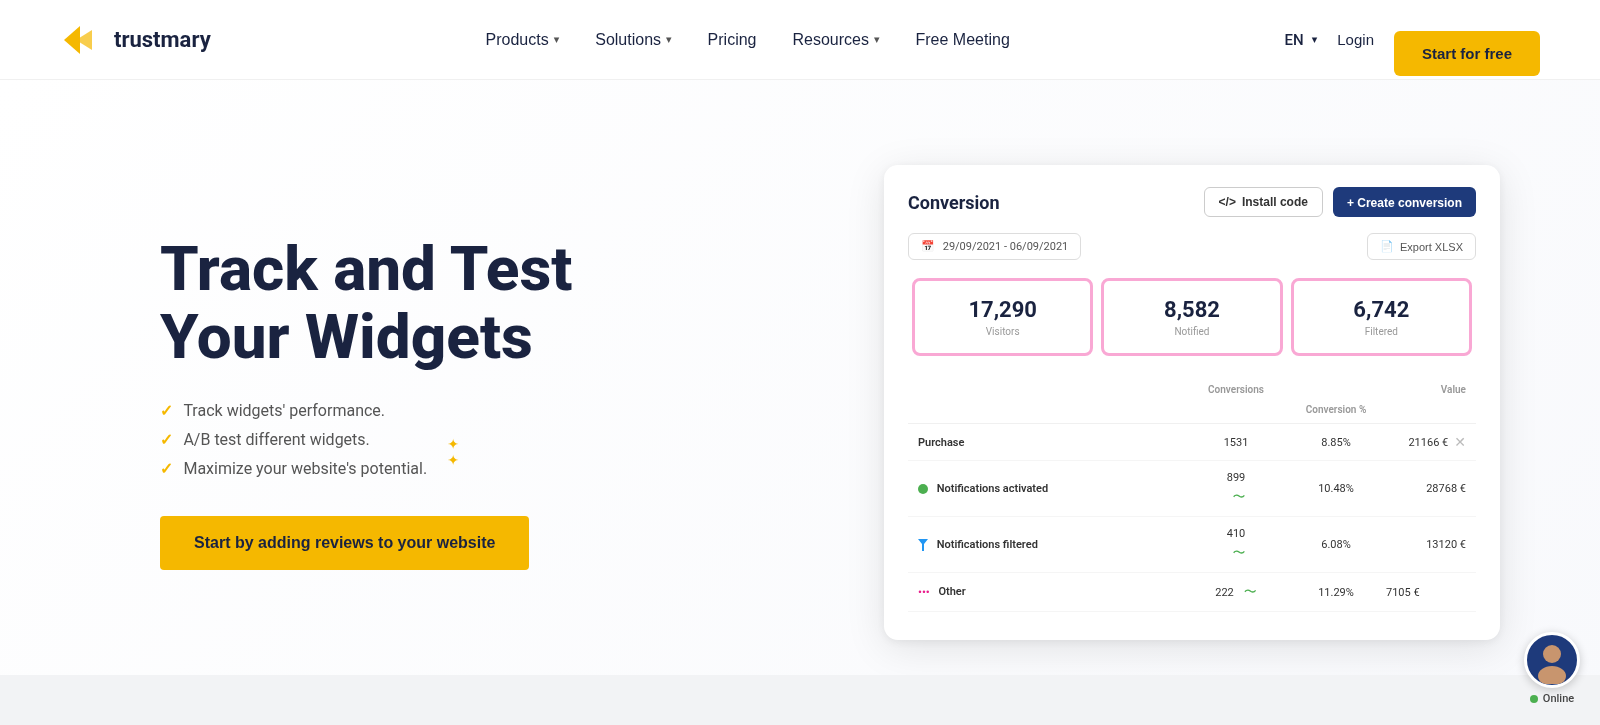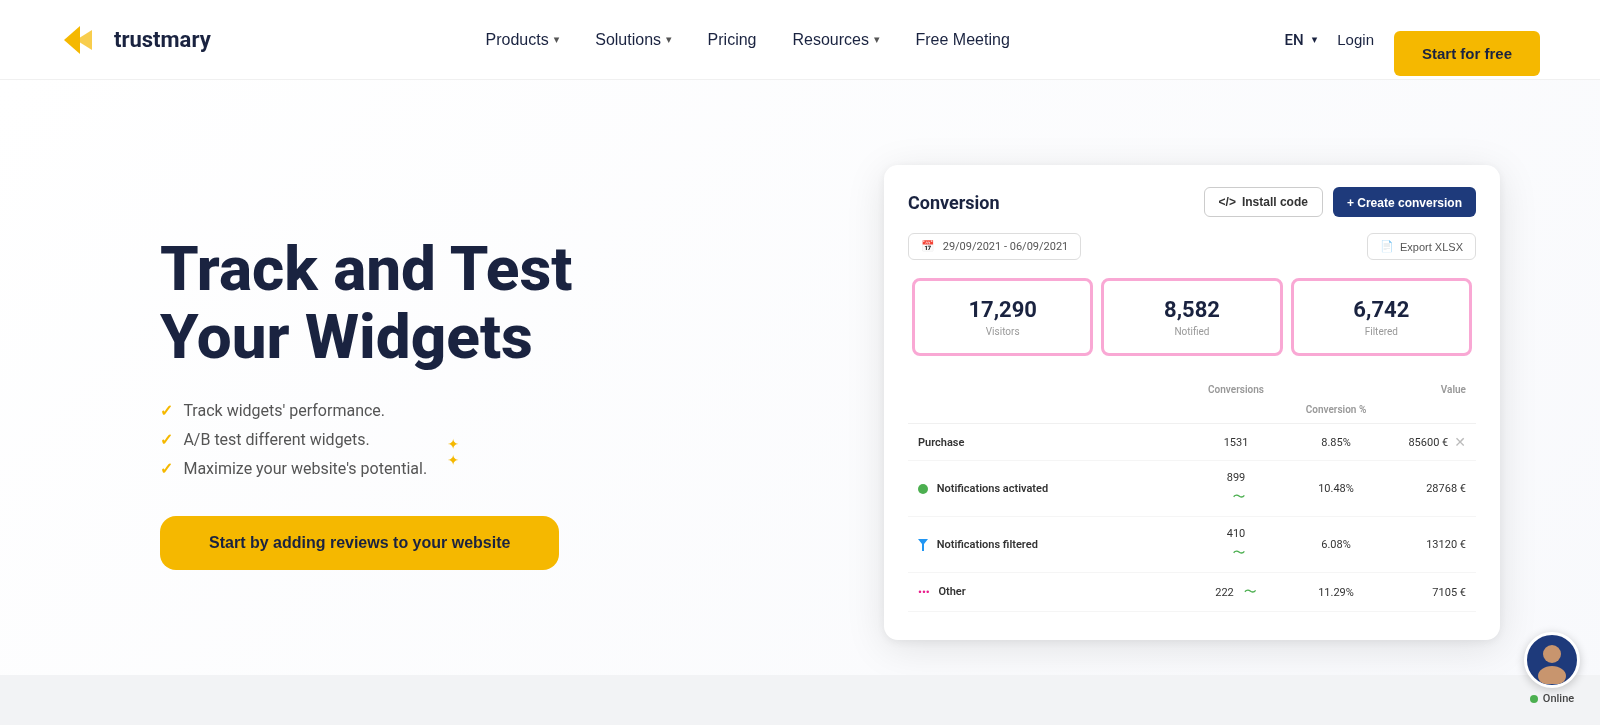--- a/index.html
+++ b/index.html
@@ -56,21 +56,21 @@
       margin-left: 10px; margin-bottom: 10px;
     }
     .sparkle::before {
       content: '✦ ✦';
       font-size: 14px; color: #f5b800;
       position: absolute; top: -28px; right: -20px;
       letter-spacing: -2px;
     }
     .cta-btn {
       background: #f5b800; color: #1a2340; font-size: 16px; font-weight: 700;
-      padding: 18px 49px; border-radius: 16px; border: none; cursor: pointer;
+      padding: 18px 34px; border-radius: 4px; border: none; cursor: pointer;
       display: inline-block;
     }
 
     
     .hero-right { flex: 1; display: flex; justify-content: flex-end; padding-right: 40px; }
     .dashboard-card {
       background: #fff;
       border-radius: 14px;
       box-shadow: 0 8px 40px rgba(0,0,0,0.10), 0 2px 8px rgba(0,0,0,0.06);
       width: 616px;
@@ -278,21 +278,21 @@
           <span style="text-align:center;">Conversions</span>
           <span style="text-align:center;margin-top:20px;">Conversion %</span>
           <span style="text-align:right;">Value</span>
         </div>
 
         <div class="table-row">
           <span class="row-label">Purchase</span>
           <span style="text-align:center;">1531</span>
           <span style="text-align:center;">8.85%</span>
           <span class="col-right">
-            <span>85600 €</span>
+            <span>21166 €</span>
             <span class="close-x">✕</span>
           </span>
         </div>
 
         <div class="table-row">
           <span class="row-label">
             <span class="row-icon" style="background:#4caf50;"></span>
             <span>Notifications activated</span>
           </span>
           <span style="text-align:center; display:flex; align-items:center; justify-content:center; gap:4px;flex-direction:column;">
@@ -323,21 +323,21 @@
         <div class="table-row">
           <span class="row-label">
             <span style="display:inline-block;margin-right:6px;color:#e91e8c;vertical-align:middle;">•••</span>
             <span>Other</span>
           </span>
           <span style="text-align:center; display:flex; align-items:center; justify-content:center; gap:4px;">
             <span>222</span>
             <span class="mini-chart">〜</span>
           </span>
           <span style="text-align:center;">11.29%</span>
-          <span style="text-align:right;">7105 €</span>
+          <span style="text-align:left;">7105 €</span>
         </div>
       </div>
     </div>
   </div>
 </section>
 
 <div class="footer-strip"></div>
 
 <div class="chat-widget">
   <div class="chat-avatar">

